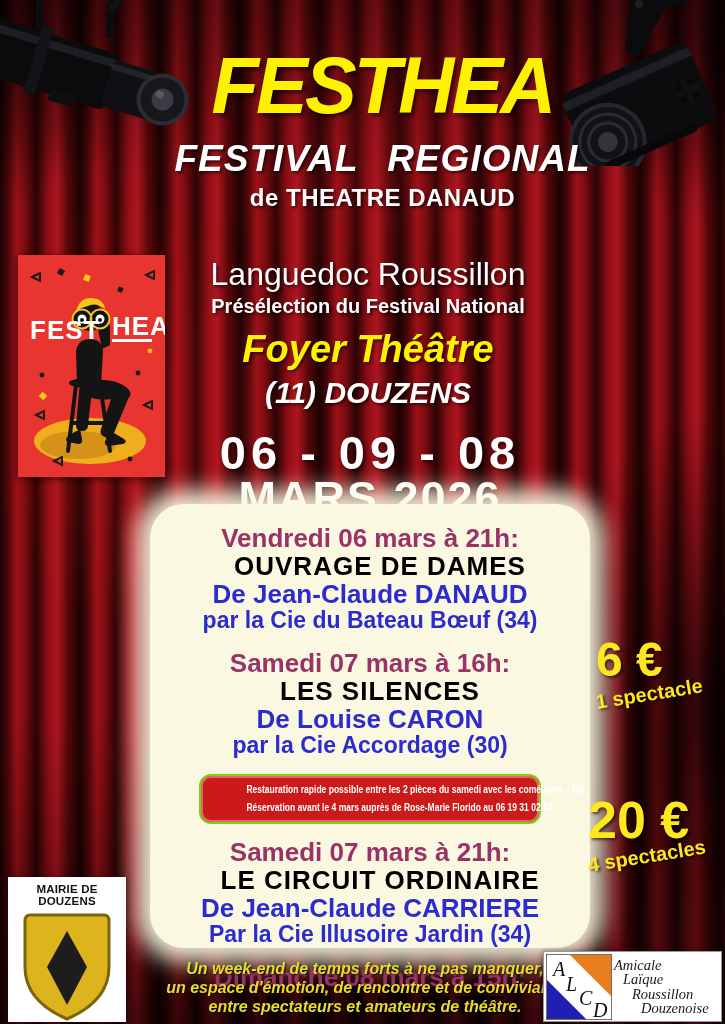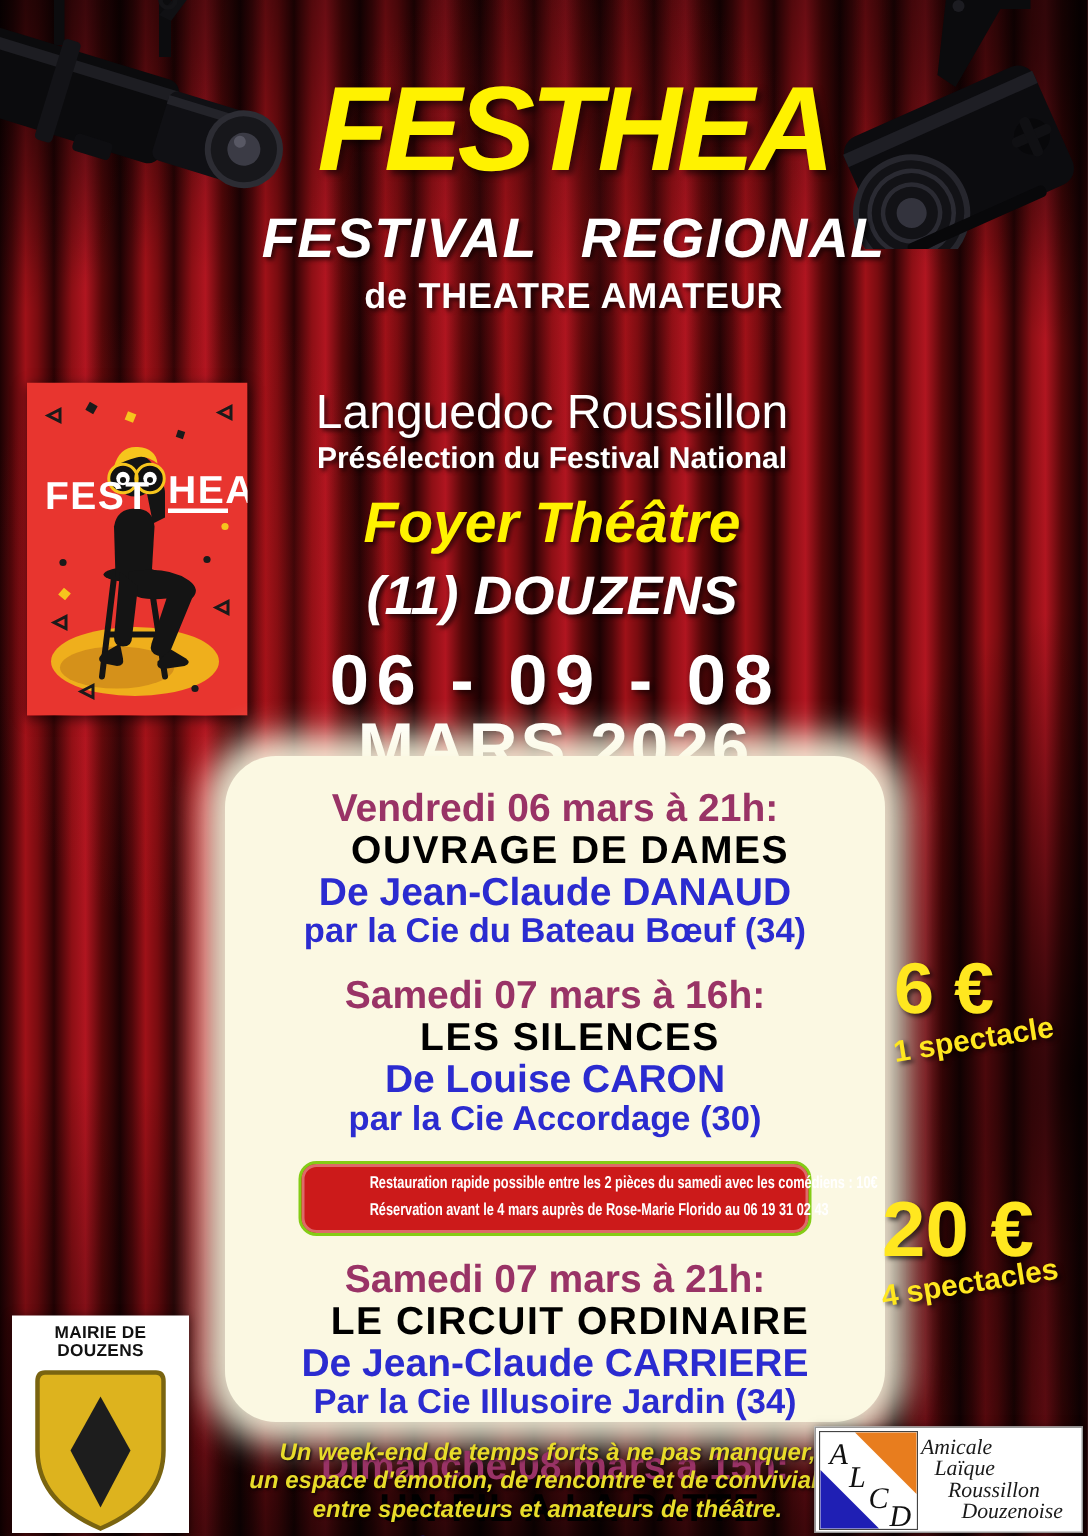--- a/index.html
+++ b/index.html
@@ -40,21 +40,21 @@
   .subtitle{
     margin-top:14px;font-size:37px;font-weight:bold;font-style:italic;
     letter-spacing:1px;word-spacing:18px;text-shadow:2px 2px 3px rgba(0,0,0,.6);
   }
   .subtitle2{margin-top:4px;font-size:24px;font-weight:bold;letter-spacing:.5px;text-shadow:2px 2px 3px rgba(0,0,0,.6);}
   
   .locblock{position:absolute;left:158px;top:256px;width:420px;text-align:center;color:#fff;}
   .region{font-size:32px;font-weight:normal;text-shadow:2px 2px 3px rgba(0,0,0,.65);}
   .preselect{margin-top:2px;font-size:20px;font-weight:bold;text-shadow:2px 2px 3px rgba(0,0,0,.65);}
   .venue{margin-top:10px;font-size:38px;font-weight:bold;font-style:italic;color:#FFF200;text-shadow:2px 2px 3px rgba(0,0,0,.55);}
-  .city{margin-top:5px;font-size:36px;font-weight:bold;font-style:italic;text-shadow:2px 2px 3px rgba(0,0,0,.6);}
+  .city{margin-top:5px;font-size:30px;font-weight:bold;font-style:italic;text-shadow:2px 2px 3px rgba(0,0,0,.6);}
   .dates{position:absolute;left:170px;top:425px;width:400px;text-align:center;color:#fff;}
   .dates-l1{font-size:47px;font-weight:bold;letter-spacing:5px;text-shadow:2px 2px 4px rgba(0,0,0,.6);}
   .dates-l2{font-size:45px;font-weight:bold;margin-top:-8px;letter-spacing:2px;text-shadow:2px 2px 4px rgba(0,0,0,.6);}
   
   .mini-poster{position:absolute;left:18px;top:255px;width:147px;height:222px;box-shadow:0 2px 8px rgba(0,0,0,.6);}
   
   .program-box{
     position:absolute;left:150px;top:504px;width:440px;height:444px;
     background:#FBF8E2;border-radius:34px;
     box-shadow:0 0 22px 14px rgba(251,248,226,.92);
@@ -141,21 +141,21 @@
       <circle cx="150" cy="118" r="12" fill="#08080a"></circle>
       <rect x="136" y="114" width="28" height="7" rx="3" fill="#101013"></rect>
       <rect x="146" y="104" width="7" height="28" rx="3" fill="#101013"></rect>
       <rect x="44" y="150" width="100" height="8" rx="3" fill="#08080a"></rect>
     </g>
   </svg>
 
   <div class="headline">
     <div class="title">FESTHEA</div>
     <div class="subtitle">FESTIVAL REGIONAL</div>
-    <div class="subtitle2">de THEATRE AMATEUR</div>
+    <div class="subtitle2">de THEATRE DANAUD</div>
   </div>
 
   <svg class="mini-poster" viewBox="0 0 147 222">
     <rect x="0" y="0" width="147" height="222" fill="#E8352F"></rect>
     <ellipse cx="72" cy="186" rx="56" ry="23" fill="#EFAF1C"></ellipse>
     <ellipse cx="60" cy="190" rx="38" ry="14" fill="#C0791A" opacity=".55"></ellipse>
 
     <g fill="none" stroke="#1a1a1a" stroke-width="2">
       <path d="M14 22 l8 -4 v8 z"></path>
         <path d="M128 20 l8 -4 v8 z"></path>

